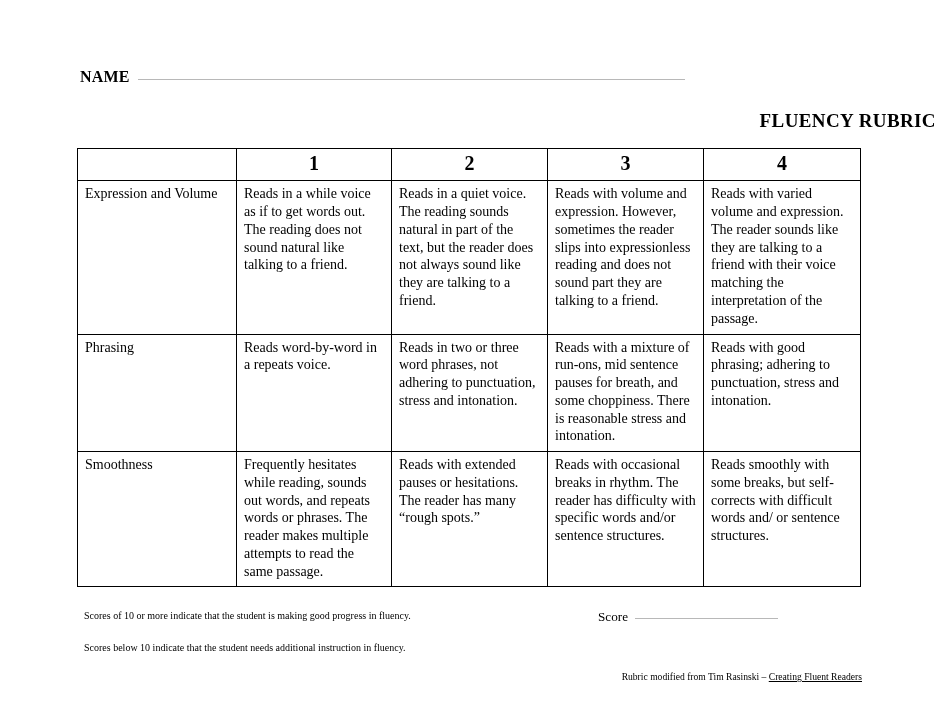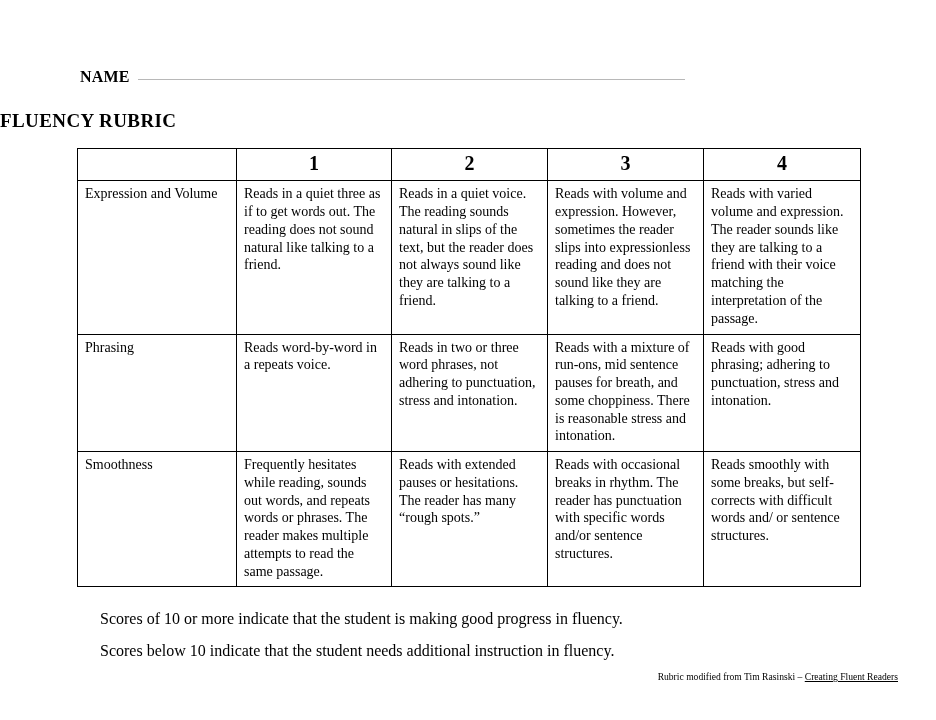--- a/index.html
+++ b/index.html
@@ -44,21 +44,21 @@
     position: relative;
     top: -2px;
   }
 
   
   .doc-title {
     position: absolute;
     left: 0;
     top: 110px;
     width: 936px;
-    text-align: left;
+    text-align: right;
     font-weight: bold;
     font-size: 19px;
     letter-spacing: 0.4px;
   }
 
   
   .rubric-wrap {
     position: absolute;
     left: 77px;
     top: 148px;
@@ -102,24 +102,23 @@
 
   .r-head  { height: 26px; }
   .row-1 td { height: 130px; }
   .row-2 td { height: 99px; }
   .row-3 td { height: 113px; }
   .row-4 td { height: 52px; }
 
   
   .note {
     position: absolute;
-    font-size: 16px;
+    font-size: 10px;
     line-height: 1.3;
     white-space: nowrap;
-    margin-left: 16px;
   }
   .note-1 { left: 84px; top: 609px; }
   .note-2 { left: 84px; top: 641px; }
 
   .score-block {
     position: absolute;
     left: 598px;
     top: 609px;
     display: flex;
     align-items: baseline;
@@ -140,21 +139,20 @@
 
   .attribution {
     position: absolute;
     left: 0;
     top: 671px;
     width: 862px;
     text-align: right;
     font-size: 9.6px;
     line-height: 1.2;
     white-space: nowrap;
-    padding-left: 36px;
   }
   .attribution .src-title {
     text-decoration: underline;
   }
 </style>
 </head>
 <body>
 
 <div class="page">
 
@@ -179,44 +177,48 @@
           <th class="hdr-blank"></th>
           <th class="hdr-num">1</th>
           <th class="hdr-num">2</th>
           <th class="hdr-num">3</th>
           <th class="hdr-num">4</th>
         </tr>
       </thead>
       <tbody>
         <tr class="row-1">
           <td class="crit">Expression and Volume</td>
-          <td>Reads in a quiet three as if to get words out.  The reading does not sound natural like talking to a friend.</td>
-          <td>Reads in a quiet voice. The reading sounds natural in slips of the text, but the reader does not always sound like they are talking to a friend.</td>
-          <td>Reads with volume and expression.  However, sometimes the reader slips into expressionless reading and does not sound like they are talking to a friend.</td>
+          <td>Reads in a while voice as if to get words out.  The reading does not sound natural like talking to a friend.</td>
+          <td>Reads in a quiet voice. The reading sounds natural in part of the text, but the reader does not always sound like they are talking to a friend.</td>
+          <td>Reads with volume and expression.  However, sometimes the reader slips into expressionless reading and does not sound part they are talking to a friend.</td>
           <td>Reads with varied volume and expression. The reader sounds like they are talking to a friend with their voice matching the interpretation of the passage.</td>
         </tr>
         <tr class="row-2">
           <td class="crit">Phrasing</td>
           <td>Reads word-by-word in a repeats voice.</td>
           <td>Reads in two or three word phrases, not adhering to punctuation, stress and intonation.</td>
           <td>Reads with a mixture of run-ons, mid sentence pauses for breath, and some choppiness.  There is reasonable stress and intonation.</td>
           <td>Reads with good phrasing; adhering to punctuation, stress and intonation.</td>
         </tr>
         <tr class="row-3">
           <td class="crit">Smoothness</td>
           <td>Frequently hesitates while reading, sounds out words, and repeats words or phrases.  The reader makes multiple attempts to read the same passage.</td>
           <td>Reads with extended pauses or hesitations. The reader has many “rough spots.”</td>
-          <td>Reads with occasional breaks in rhythm.  The reader has punctuation with specific words and/or sentence structures.</td>
+          <td>Reads with occasional breaks in rhythm.  The reader has difficulty with specific words and/or sentence structures.</td>
           <td>Reads smoothly with some breaks, but self-corrects with difficult words and/ or sentence structures.</td>
         </tr>
       </tbody>
     </table>
   </div>
 
   <div class="note note-1">Scores of 10 or more indicate that the student is making good progress in fluency.</div>
   <div class="note note-2">Scores below 10 indicate that the student needs additional instruction in fluency.</div>
 
+  <div class="score-block">
+    <span class="score-label">Score</span>
+    <span class="score-rule"></span>
+  </div>
 
   <div class="attribution">
     <span>Rubric modified from Tim Rasinski – </span><span class="src-title">Creating Fluent Readers</span>
   </div>
 
 </div>
 
 </body></html>

